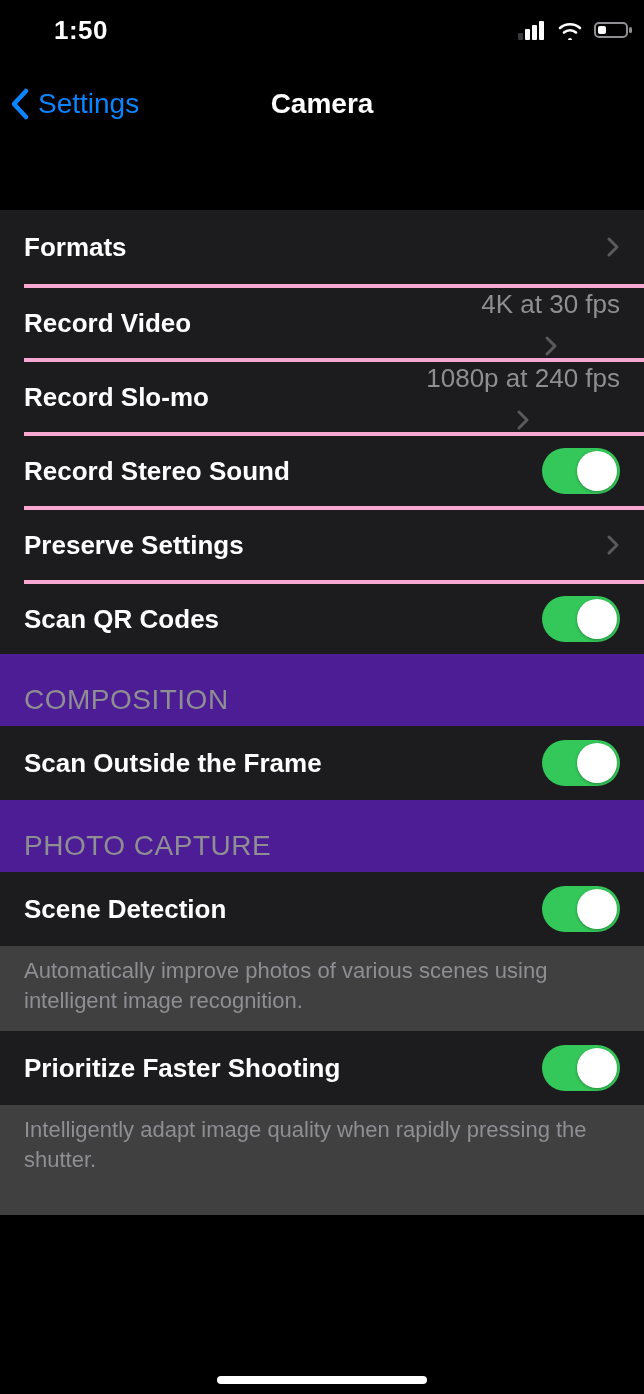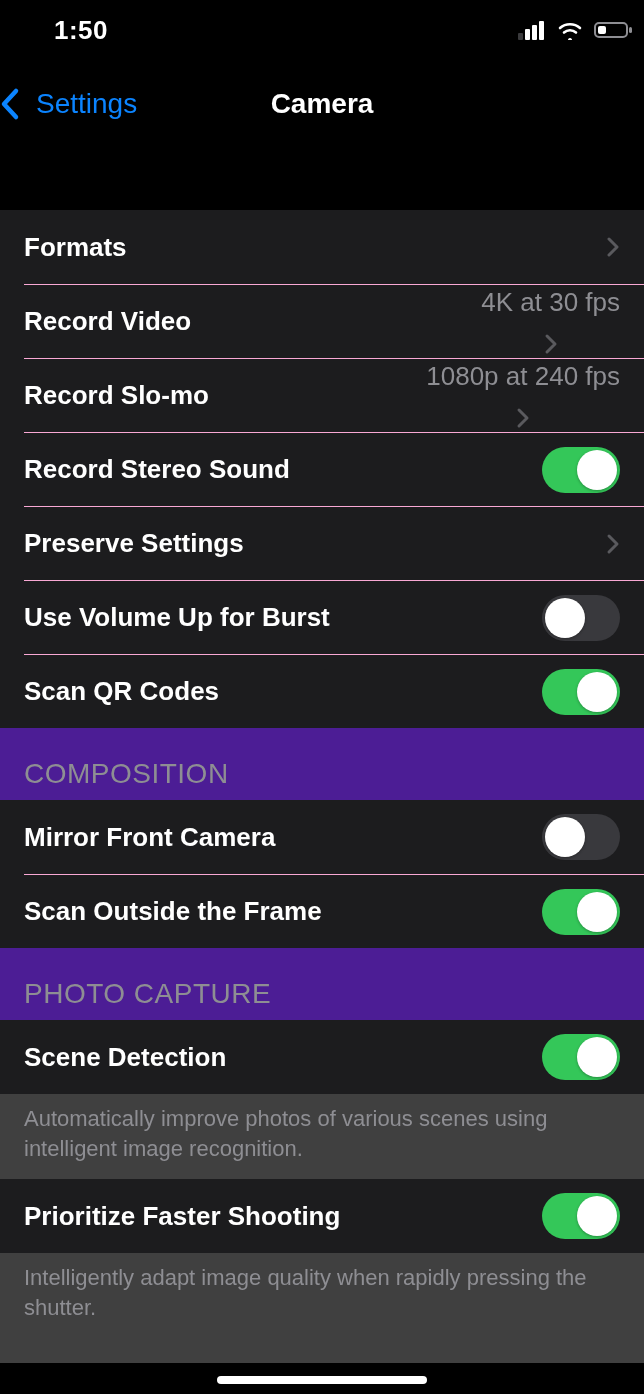--- a/index.html
+++ b/index.html
@@ -28,24 +28,24 @@
   
   .nav-bar {
     height: 88px;
     position: relative;
     display: flex;
     align-items: center;
     background: #000;
   }
   .nav-back {
     position: absolute;
-    left: 0;
-    display: flex;
-    align-items: center;
-    gap: 16px;
+    left: 10px;
+    display: flex;
+    align-items: center;
+    gap: 8px;
     color: #0b84ff;
     font-size: 28px;
   }
   .nav-back svg { display: block; }
   .nav-title {
     width: 100%;
     text-align: center;
     font-size: 28px;
     font-weight: 600;
   }
@@ -60,21 +60,21 @@
     background: #4c1d95;
   }
   .group { background: #1c1c1e; }
   .row {
     display: flex;
     align-items: center;
     justify-content: space-between;
     min-height: 74px;
     padding: 0 24px;
   }
-  .row + .row { border-top: 1px solid #f9a8d4; margin-left: 24px; padding-left: 0; padding-right: 24px; }
+  .row + .row { border-top: 4px solid #f9a8d4; margin-left: 24px; padding-left: 0; padding-right: 24px; }
   .row-label { font-size: 26px; font-weight: 700; color: #fff; }
   .row-trailing { display: flex; align-items: center; gap: 14px; flex-direction: column; }
   .row-value { font-size: 26px; color: #8e8e93; }
   .chevron { color: #5a5a5e; }
   .chevron svg { display: block; }
 
   
   .toggle {
     width: 78px;
     height: 46px;
@@ -212,49 +212,33 @@
       <span class="row-label">Preserve Settings</span>
       <span class="row-trailing">
         <span class="chevron">
           <svg width="14" height="24" viewBox="0 0 14 24">
               <polyline points="3,4 11,12 3,20" stroke="#5a5a5e" stroke-width="3" fill="none" stroke-linecap="round" stroke-linejoin="round"></polyline>
             </svg>
         </span>
       </span>
     </div>
 
-    <div class="row">
-      <span class="row-label">Use Volume Up for Burst</span>
-      <span class="row-trailing">
-        <span class="toggle off">
-            <span class="knob"></span>
-          </span>
-      </span>
-    </div>
 
     <div class="row">
       <span class="row-label">Scan QR Codes</span>
       <span class="row-trailing">
         <span class="toggle on">
             <span class="knob"></span>
           </span>
       </span>
     </div>
   </div>
 
   <div class="group-header">COMPOSITION</div>
   <div class="group">
-    <div class="row">
-      <span class="row-label">Mirror Front Camera</span>
-      <span class="row-trailing">
-        <span class="toggle off">
-            <span class="knob"></span>
-          </span>
-      </span>
-    </div>
     <div class="row">
       <span class="row-label">Scan Outside the Frame</span>
       <span class="row-trailing">
         <span class="toggle on">
             <span class="knob"></span>
           </span>
       </span>
     </div>
   </div>
 

